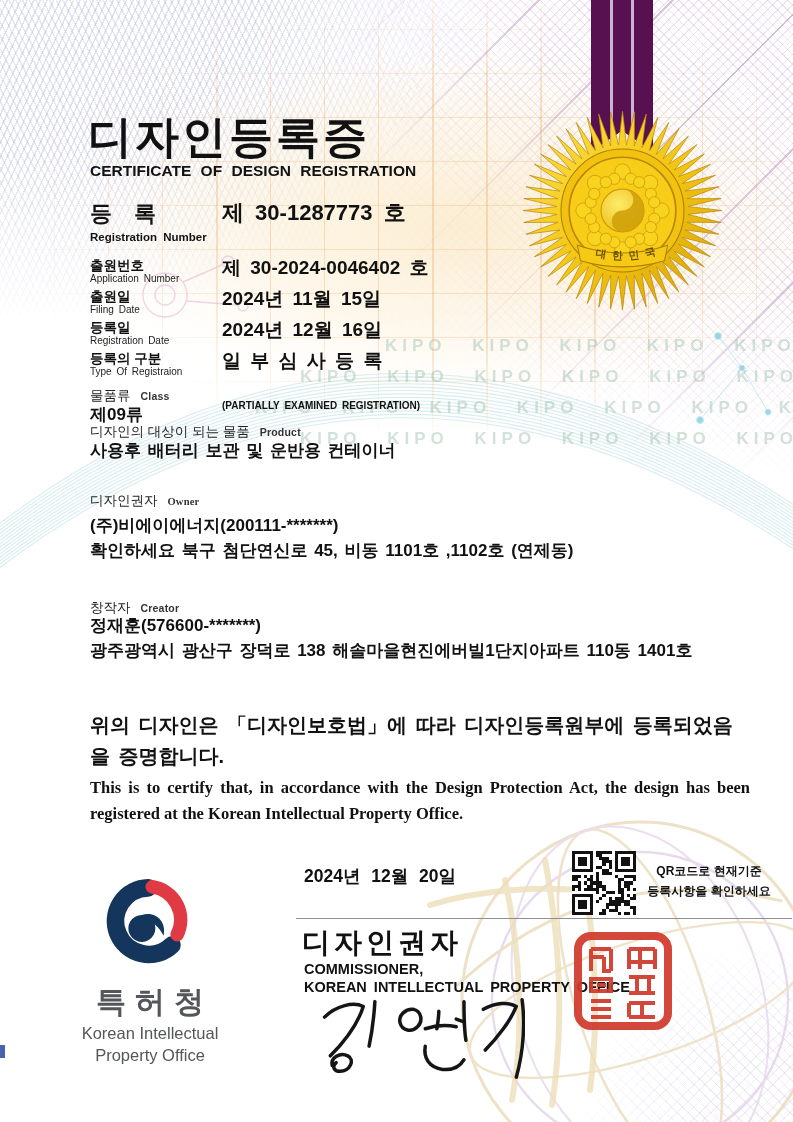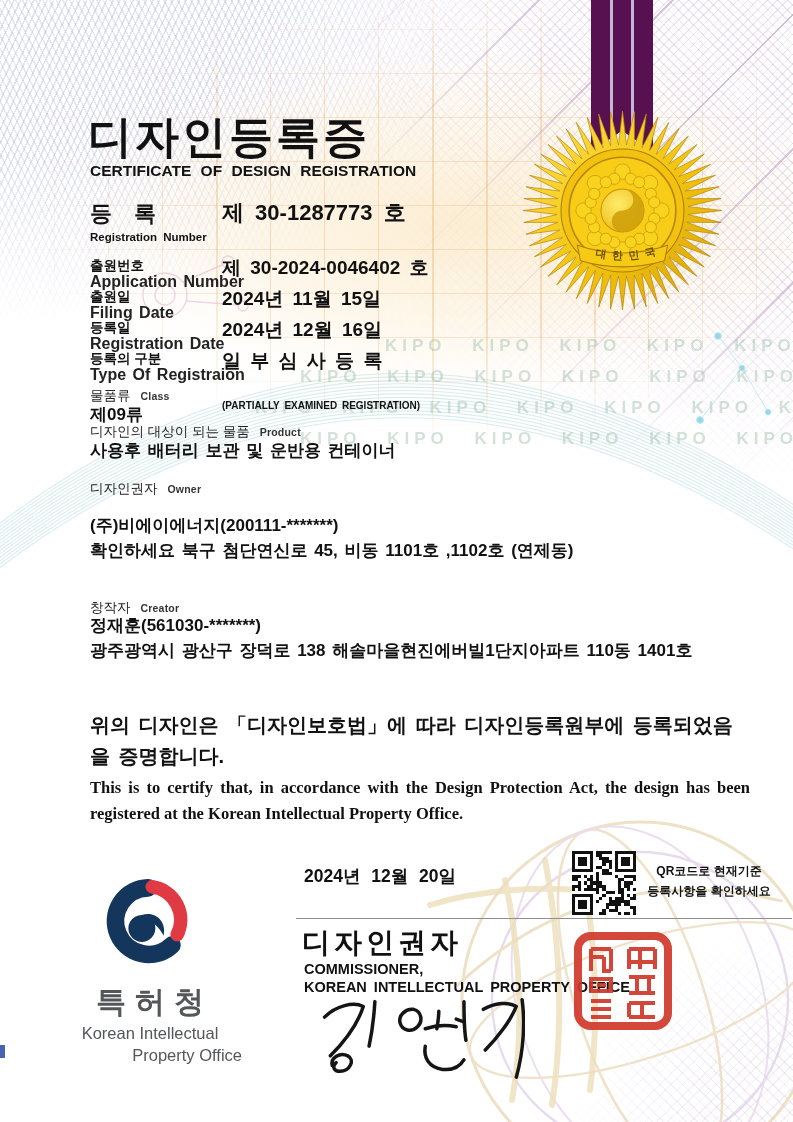--- a/index.html
+++ b/index.html
@@ -53,42 +53,42 @@
   .ribbon .stripe{position:absolute;top:0;width:3px;height:100%;background:#c9b4d4;}
   .medal{left:520px;top:108px;z-index:4;}
   
   .t{z-index:5;white-space:nowrap;}
   .title{left:88px;top:108px;font-size:44px;font-weight:800;letter-spacing:3px;}
   .subtitle{left:90px;top:162px;font-size:15.5px;font-weight:700;word-spacing:5px;}
   .reg-ko{left:90px;top:199px;font-size:22px;font-weight:800;letter-spacing:8px;}
   .reg-en{left:90px;top:231px;font-size:11.5px;font-weight:700;word-spacing:3px;}
   .reg-val{left:222px;top:198px;font-size:22px;font-weight:800;word-spacing:5px;}
   .f-ko{font-size:13.5px;font-weight:700;}
-  .f-en{font-size:16px;font-weight:700;color:#222;word-spacing:2px;}
+  .f-en{font-size:10px;font-weight:400;color:#222;word-spacing:2px;}
   .f-val{left:222px;font-size:19px;font-weight:800;word-spacing:4px;}
   .f-sub{left:222px;font-size:10px;font-weight:700;word-spacing:2px;margin-top:32px;}
   .sec-label{font-size:13.5px;font-weight:500;color:#222;}
   .sec-label .en{font-size:10.5px;font-weight:600;color:#333;margin-left:10px;letter-spacing:.2px;}
   .sec-big{font-size:17px;font-weight:800;word-spacing:2px;}
   .stmt-ko{left:90px;top:710px;width:655px;font-size:20px;font-weight:800;line-height:1.55;
            word-spacing:3px;white-space:normal;z-index:5;}
   .stmt-en{left:90px;top:775px;width:660px;font-size:16.5px;font-weight:700;line-height:1.55;
            text-align:justify;white-space:normal;z-index:5;font-family:Liberation Serif, serif;}
   .date{left:304px;top:864px;font-size:17.5px;font-weight:600;word-spacing:6px;}
   .qr-note{left:641px;top:862px;width:136px;font-size:12px;font-weight:700;line-height:1.65;
            text-align:center;white-space:normal;z-index:5;}
   .sig-rule{left:296px;top:918px;width:496px;height:0;border-top:1.3px solid #8f8f8f;z-index:5;}
   .comm-ko{left:302px;top:924px;font-size:28px;font-weight:800;letter-spacing:4px;}
   .comm-en1{left:304px;top:961px;font-size:14.5px;font-weight:700;}
   .comm-en2{left:304px;top:979px;font-size:14.5px;font-weight:700;word-spacing:3px;}
   .logo-sym{left:96px;top:866px;z-index:5;}
   .logo-ko{left:58px;top:982px;width:184px;text-align:center;font-size:30px;font-weight:600;
            color:#55565a;letter-spacing:9px;text-indent:9px;}
   .logo-en1{left:58px;top:1024px;width:184px;text-align:center;font-size:16.5px;font-weight:500;color:#55565a;}
-  .logo-en2{left:58px;top:1046px;width:184px;text-align:right;font-size:16.5px;font-weight:500;color:#55565a;}
+  .logo-en2{left:58px;top:1046px;width:184px;text-align:center;font-size:16.5px;font-weight:500;color:#55565a;}
   .qr{left:572px;top:851px;z-index:5;}
   .seal{left:573px;top:931px;z-index:6;}
   .signature{left:310px;top:990px;z-index:5;}
   .blue-tick{left:0;top:1045px;width:5px;height:13px;background:#4a63b0;z-index:5;}
 </style>
 </head>
 <body>
 
 <div class="page">
 
@@ -252,30 +252,30 @@
 
   <div class="abs t sec-label" style="left:90px;top:387px;">
     <span>물품류</span><span class="en">Class</span>
   </div>
   <div class="abs t sec-big" style="left:90px;top:403px;">제09류</div>
   <div class="abs t sec-big" style="left:90px;top:439px;">사용후 배터리 보관 및 운반용 컨테이너</div>
   <div class="abs t sec-label" style="left:90px;top:423px;">
     <span>디자인의 대상이 되는 물품</span><span class="en">Product</span>
   </div>
 
-  <div class="abs t sec-label" style="left:90px;top:480px;">
+  <div class="abs t sec-label" style="left:90px;top:492px;font-family:Liberation Serif, serif;">
     <span>디자인권자</span><span class="en">Owner</span>
   </div>
   <div class="abs t sec-big" style="left:90px;top:514px;">(주)비에이에너지(200111-*******)</div>
   <div class="abs t sec-big" style="left:90px;top:539px;">확인하세요 북구 첨단연신로 45, 비동  1101호  ,1102호  (연제동)</div>
 
   <div class="abs t sec-label" style="left:90px;top:599px;">
     <span>창작자</span><span class="en">Creator</span>
   </div>
-  <div class="abs t sec-big" style="left:90px;top:614px;">정재훈(561030-*******)</div>
+  <div class="abs t sec-big" style="left:90px;top:614px;">정재훈(576600-*******)</div>
   <div class="abs t sec-big" style="left:90px;top:639px;">광주광역시 광산구 장덕로 138 해솔마을현진에버빌1단지아파트 110동 1401호</div>
 
   <div class="abs stmt-ko">위의 디자인은 「디자인보호법」에 따라 디자인등록원부에 등록되었음을 증명합니다.</div>
   <div class="abs stmt-en">This is to certify that, in accordance with the Design Protection Act, the design has been registered at the Korean Intellectual Property Office.</div>
 
   <div class="abs t date">2024년 12월 20일</div>
 
   <svg class="abs qr" width="64" height="64" viewBox="0 0 21 21" shape-rendering="crispEdges">
     <rect x="0" y="0" width="21" height="21" fill="#fff"></rect>
     <g fill="#111">

